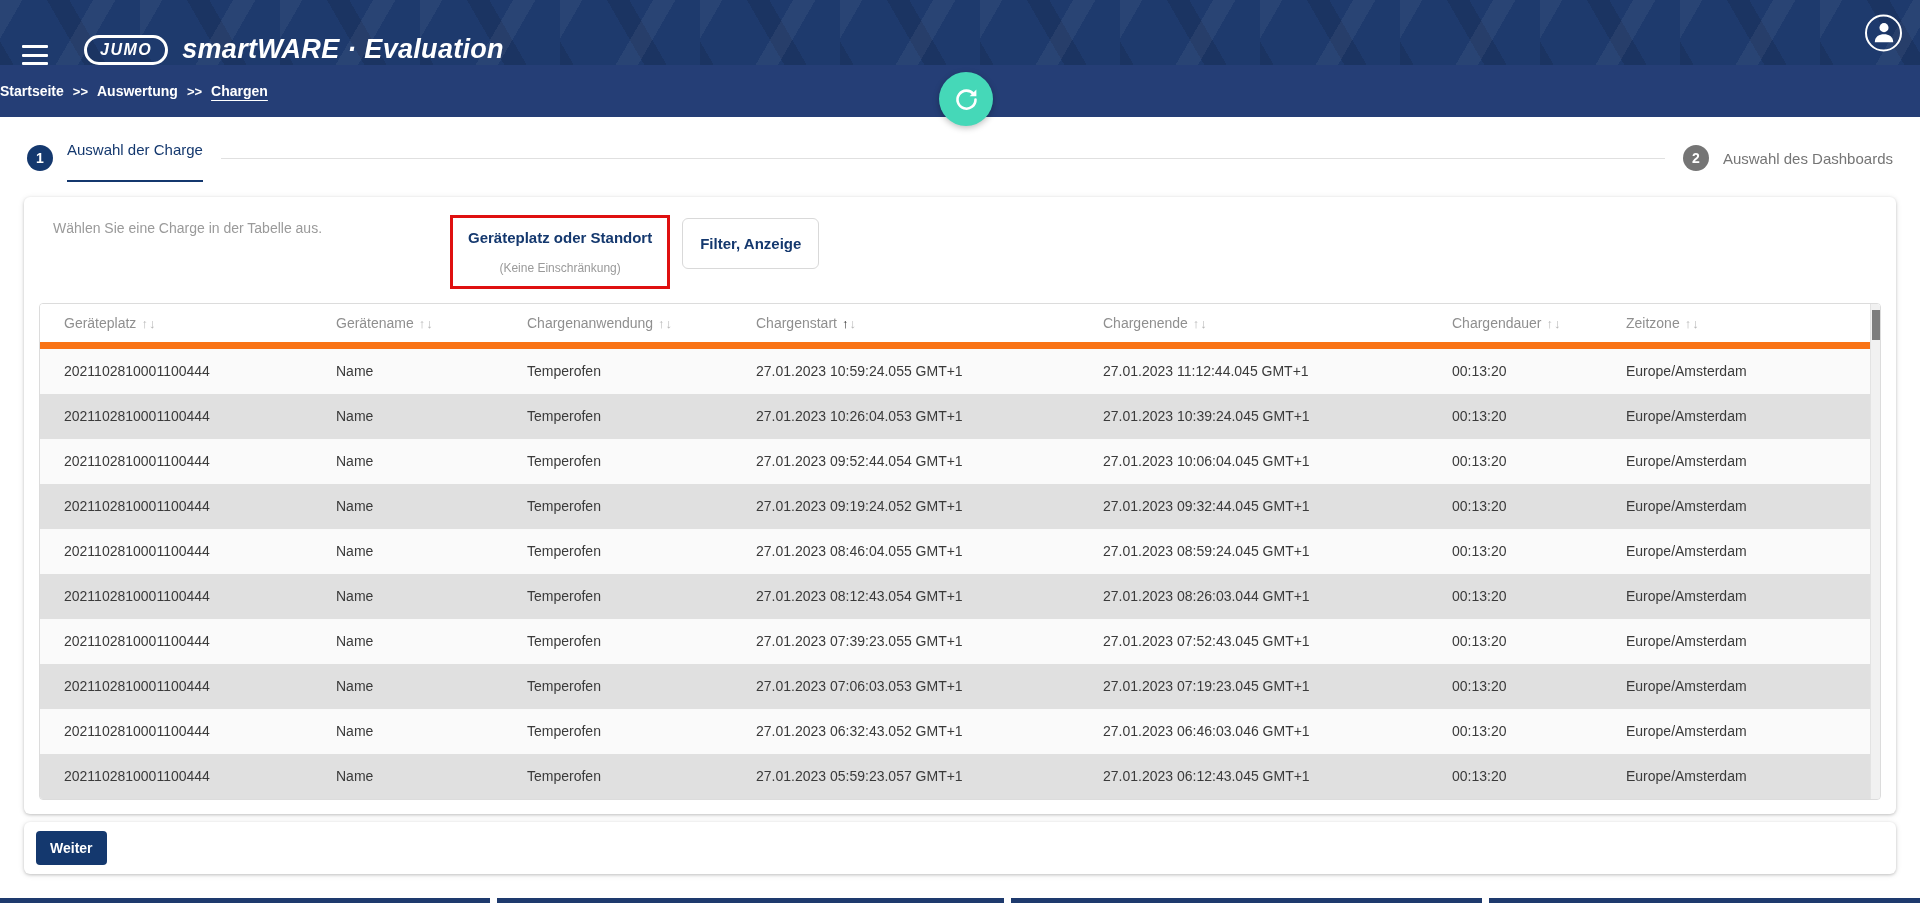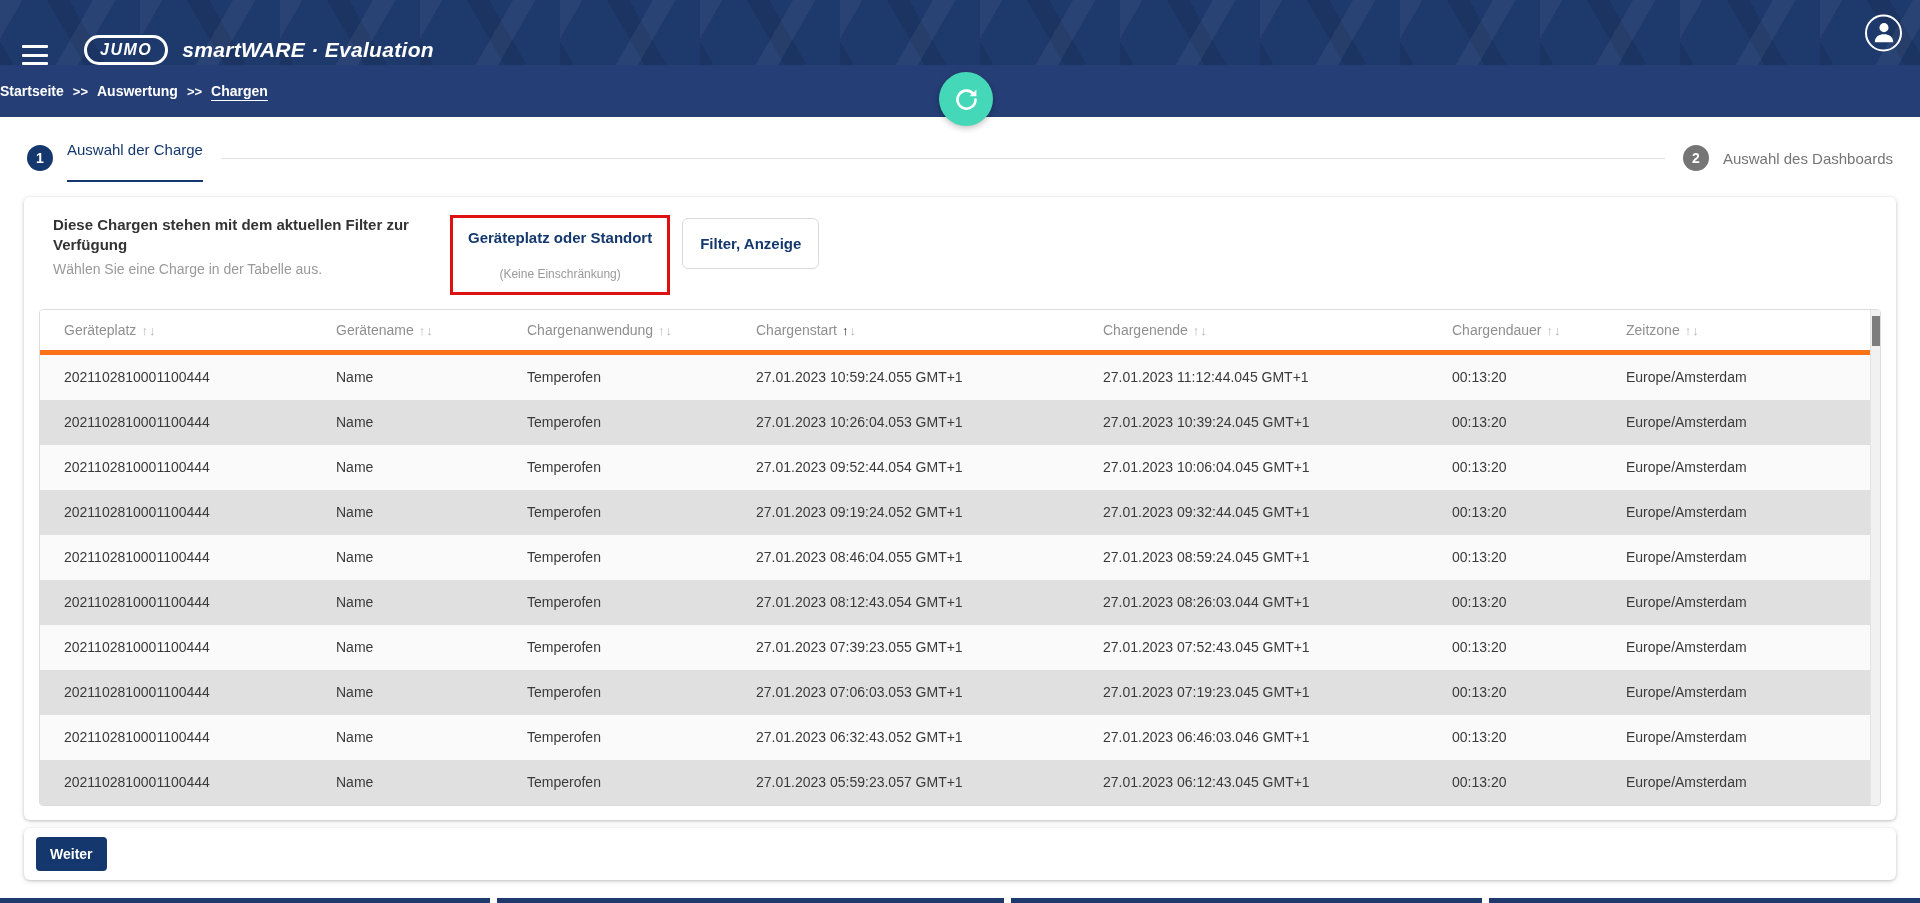--- a/index.html
+++ b/index.html
@@ -14,21 +14,21 @@
       linear-gradient(120deg, rgba(255,255,255,0.05) 12%, transparent 12% 50%, rgba(255,255,255,0.05) 50% 62%, transparent 62%),
       linear-gradient(60deg, rgba(0,0,0,0.10) 12%, transparent 12% 50%, rgba(0,0,0,0.10) 50% 62%, transparent 62%);
     background-size:140px 80px, 140px 80px;
   }
   .hamburger{ width:26px; height:20px; margin-left:22px; display:flex; flex-direction:column;
     justify-content:space-between; cursor:pointer; background:none; border:none;}
   .hamburger span{ display:block; height:3px; background:#fff; border-radius:1px;}
   .brand{ display:flex; align-items:center; margin-left:36px; gap:14px;}
   .jumo-pill{ color:#fff; border:3px solid #fff; border-radius:999px; padding:3px 13px;
     font-weight:bold; font-size:16px; letter-spacing:1.5px; font-style:italic;}
-  .app-title{ color:#fff; font-size:21px; font-style:italic; font-weight:600; letter-spacing:.3px;}
+  .app-title{ color:#fff; font-size:27px; font-style:italic; font-weight:600; letter-spacing:.3px;}
   .avatar{ position:absolute; right:18px; top:50%; transform:translateY(-50%);
     width:37px; height:37px; border:2px solid #fff; border-radius:50%;
     display:flex; align-items:center; justify-content:center; cursor:pointer; background:transparent;}
 
   
   .breadcrumb-bar{ position:relative; height:52px; background:#253e76; display:flex;
     align-items:center; padding-left:0; gap:9px;}
   .crumb{ color:#fff; font-size:14px; font-weight:bold; cursor:pointer;}
   .crumb.current{ text-decoration:underline; text-underline-offset:4px;}
   .crumb-sep{ color:#fff; font-size:13px; font-weight:bold;}
@@ -54,30 +54,30 @@
     box-shadow:0 1px 3px rgba(0,0,0,.18), 0 1px 6px rgba(0,0,0,.10);}
   .main-card{ margin-top:22px; padding:18px 15px 14px 15px;}
 
   .filter-row{ display:flex; align-items:flex-start; padding-left:14px;}
   .intro{ width:385px; margin-right:12px;}
   .intro-title{ font-size:15px; font-weight:bold; color:#333; line-height:1.35;}
   .intro-sub{ font-size:14px; color:#9a9a9a; margin-top:5px;}
   .btn-device{ background:#fff; border:3px solid #df1010; cursor:pointer;
     padding:9px 15px; text-align:center; line-height:1.4;}
   .btn-device .main{ display:block; color:#14386e; font-size:15px; font-weight:bold;}
-  .btn-device .sub{ display:block; color:#9a9a9a; font-size:12px; margin-top:18px;}
+  .btn-device .sub{ display:block; color:#9a9a9a; font-size:12px; margin-top:12px;}
   .btn-filter{ background:#fff; border:1px solid #d9d9d9; border-radius:6px; cursor:pointer;
     margin-left:12px; margin-top:3px; padding:16px 17px; color:#14386e; font-size:15px; font-weight:bold;}
 
   
   .table-wrap{ position:relative; margin-top:14px; border:1px solid #dcdcdc; border-radius:4px;
     overflow:hidden;}
   .thead,.trow{ display:grid; grid-template-columns:272px 191px 229px 347px 349px 174px 1fr;
     height:45px; align-items:center;}
-  .thead{ background:#fff; border-bottom:5px solid #f97316; padding-right:10px;}
+  .thead{ background:#fff; border-bottom:7px solid #f97316; padding-right:10px;}
   .thcell{ padding-left:24px; color:#8f8f8f; font-size:14px; cursor:pointer; white-space:nowrap;}
   .sort-arrows{ margin-left:5px; letter-spacing:1px;}
   .arrow{ color:#b5b5b5; font-size:13px;}
   .arrow.active{ color:#212121; font-weight:bold;}
   .tbody .trow:nth-child(odd){ background:#fafafa;}
   .tbody .trow:nth-child(even){ background:#e0e0e0;}
   .trow{ cursor:pointer;}
   .tcell{ padding-left:24px; color:#3a3a3a; font-size:14px; white-space:nowrap;}
   .vscroll-track{ position:absolute; top:0; right:0; bottom:0; width:10px; background:#f1f1f1;
     border-left:1px solid #e3e3e3;}
@@ -141,21 +141,20 @@
     <div class="step-line"></div>
     <div class="step inactive">
       <span class="step-circle">2</span>
       <span class="step-label">Auswahl des Dashboards</span>
     </div>
   </div>
 
   <section class="card main-card">
     <div class="filter-row">
       <div class="intro">
-        <div class="intro-title">Diese Chargen stehen mit dem aktuellen Filter zur Verfügung</div>
         <div class="intro-sub">Wählen Sie eine Charge in der Tabelle aus.</div>
       </div>
       <button class="btn-device">
         <span class="main">Geräteplatz oder Standort</span>
         <span class="sub">(Keine Einschränkung)</span>
       </button>
       <button class="btn-filter">Filter, Anzeige</button>
     </div>
 
     <div class="table-wrap">

